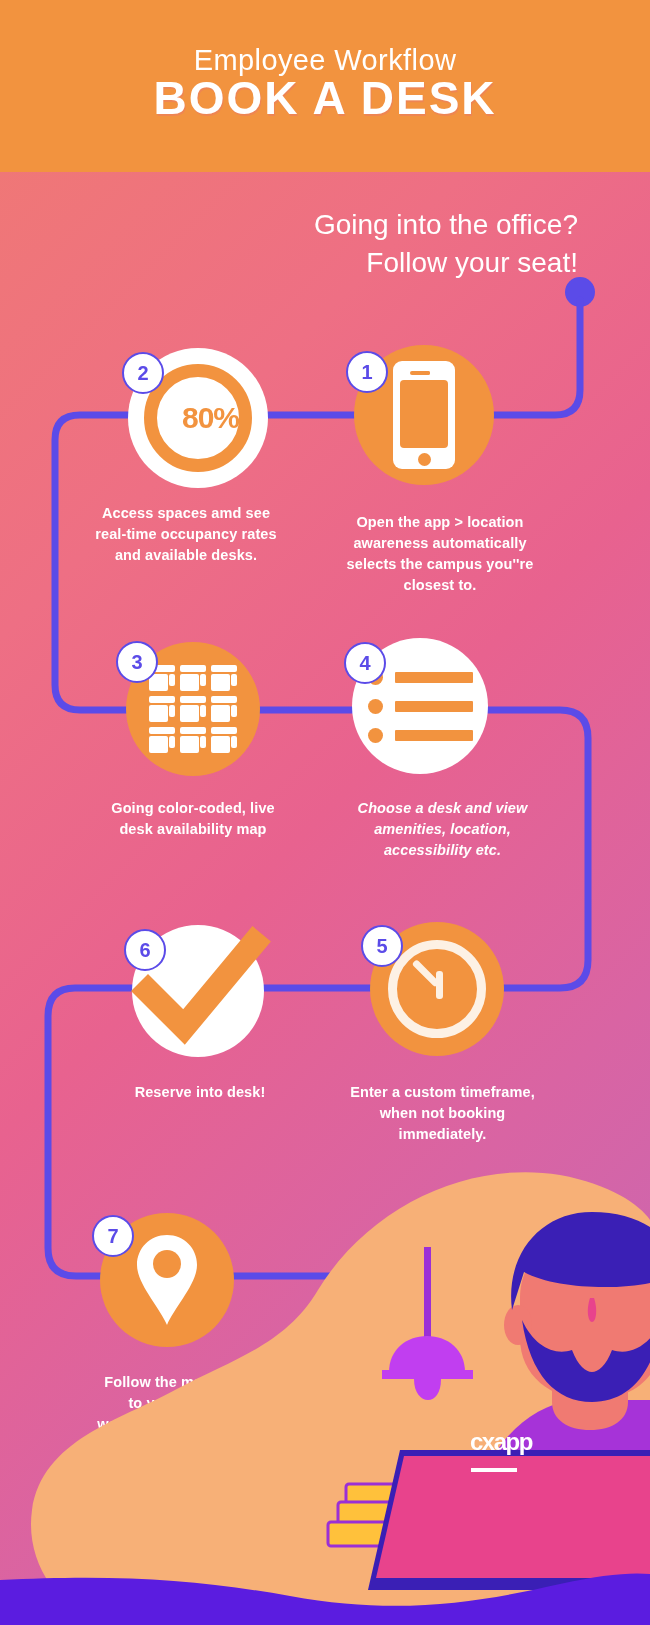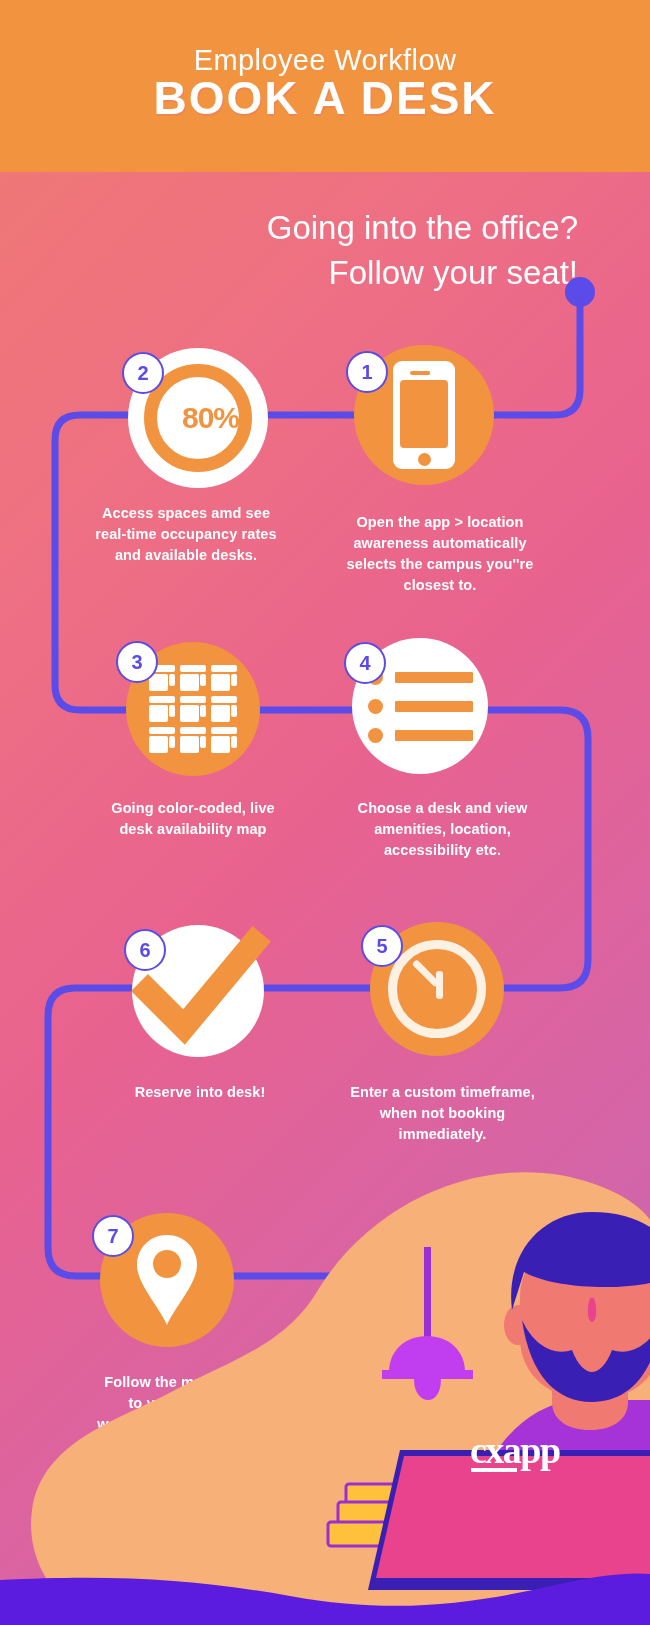--- a/index.html
+++ b/index.html
@@ -17,21 +17,21 @@
   #header-title{
     color:#ffffff;font-size:46px;font-weight:bold;letter-spacing:2px;
     line-height:1;margin:0 0 6px 0;text-shadow:1px 2px 0 rgba(233,110,120,.35);
   }
   #header-sub{
     color:#ffffff;font-size:29px;font-weight:400;line-height:1;margin:0;letter-spacing:.4px;
   }
   
   #subtitle{
     position:absolute;right:72px;top:206px;width:420px;text-align:right;
-    color:#ffffff;font-size:33px;line-height:1.35;font-weight:400;
+    color:#ffffff;font-size:28px;line-height:1.35;font-weight:400;
   }
   #subtitle div{white-space:nowrap;}
   
   #connector{position:absolute;left:0;top:0;width:650px;height:1625px;}
   
   .node{position:absolute;}
   .disc{
     position:absolute;border-radius:50%;
     display:flex;align-items:center;justify-content:center;
   }
@@ -79,21 +79,21 @@
   
   .clock{width:98px;height:98px;border-radius:50%;border:9px solid #fdf1e4;box-sizing:border-box;position:relative;}
   .hand-h{position:absolute;left:49%;top:22px;width:7px;height:28px;background:#fdf1e4;border-radius:3px;transform-origin:50% 100%;}
   .hand-m{position:absolute;left:46%;top:36px;width:7px;height:33px;background:#fdf1e4;border-radius:3px;transform-origin:50% 0%;transform:rotate(135deg);}
   
   .pin{width:66px;height:96px;position:relative;}
   
   #illus{position:absolute;left:0;top:1150px;width:650px;height:475px;}
   #logo{
     position:absolute;left:470px;top:1428px;color:#ffffff;
-    font-size:38px;font-weight:bold;letter-spacing:-1.5px;z-index:9;font-family:Liberation Serif, serif;
+    font-size:24px;font-weight:bold;letter-spacing:-1.5px;z-index:9;
   }
   #logo .ul{position:absolute;left:1px;top:40px;width:46px;height:4px;background:#fff;}
 </style>
 </head>
 <body>
 
 <div id="page">
 
   <div id="header">
     <div id="header-sub">Employee Workflow</div>
@@ -216,21 +216,21 @@
         <div class="brow">
             <div class="bdot"></div>
             <div class="bbar"></div>
           </div>
       </div>
     </div>
     <div class="badge" style="left:-8px;top:4px;">
       <span>4</span>
     </div>
   </div>
-  <div class="caption" style="left:340px;top:798px;width:205px;">Choose a desk and view amenities, location, accessibility etc.</div>
+  <div class="caption" style="left:340px;top:798px;width:205px;font-style:italic;">Choose a desk and view amenities, location, accessibility etc.</div>
 
   <div class="node" style="left:370px;top:922px;">
     <div class="disc orange" style="left:0;top:0;width:134px;height:134px;">
       <div class="clock">
         <div class="hand-h"></div>
         <div class="hand-m"></div>
       </div>
     </div>
     <div class="badge" style="left:-9px;top:3px;">
       <span>5</span>

